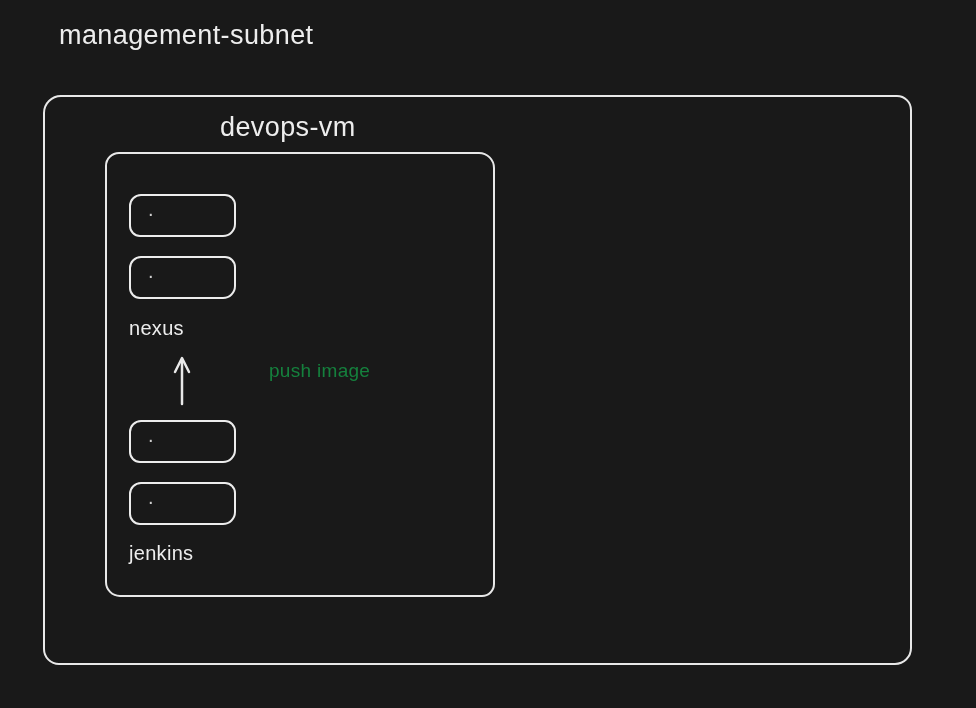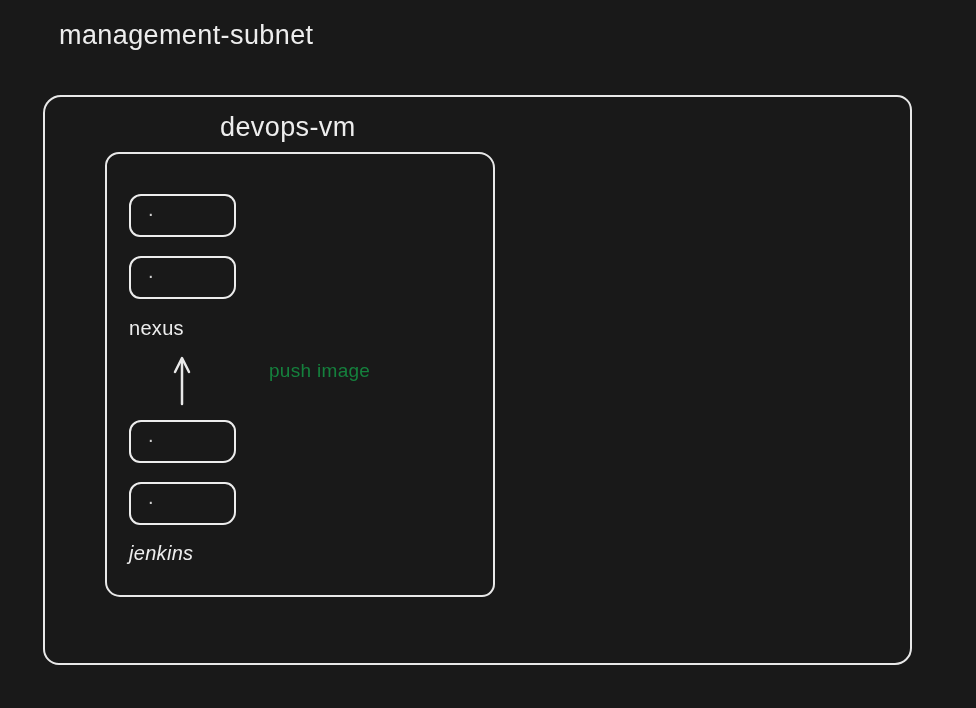--- a/index.html
+++ b/index.html
@@ -82,21 +82,21 @@
   .group-label {
     left: 129px;
     width: 110px;
     text-align: left;
     font-size: 20px;
     letter-spacing: 0.3px;
     color: #ededed;
     white-space: nowrap;
   }
   .nexus-label   { top: 317px; }
-  .jenkins-label { top: 542px; font-style: italic; }
+  .jenkins-label { top: 542px; }
 
   .arrow-wrap {
     left: 167px;
     top: 351px;
     width: 30px;
     height: 58px;
   }
   .arrow-label {
     left: 235px;
     top: 360px;

